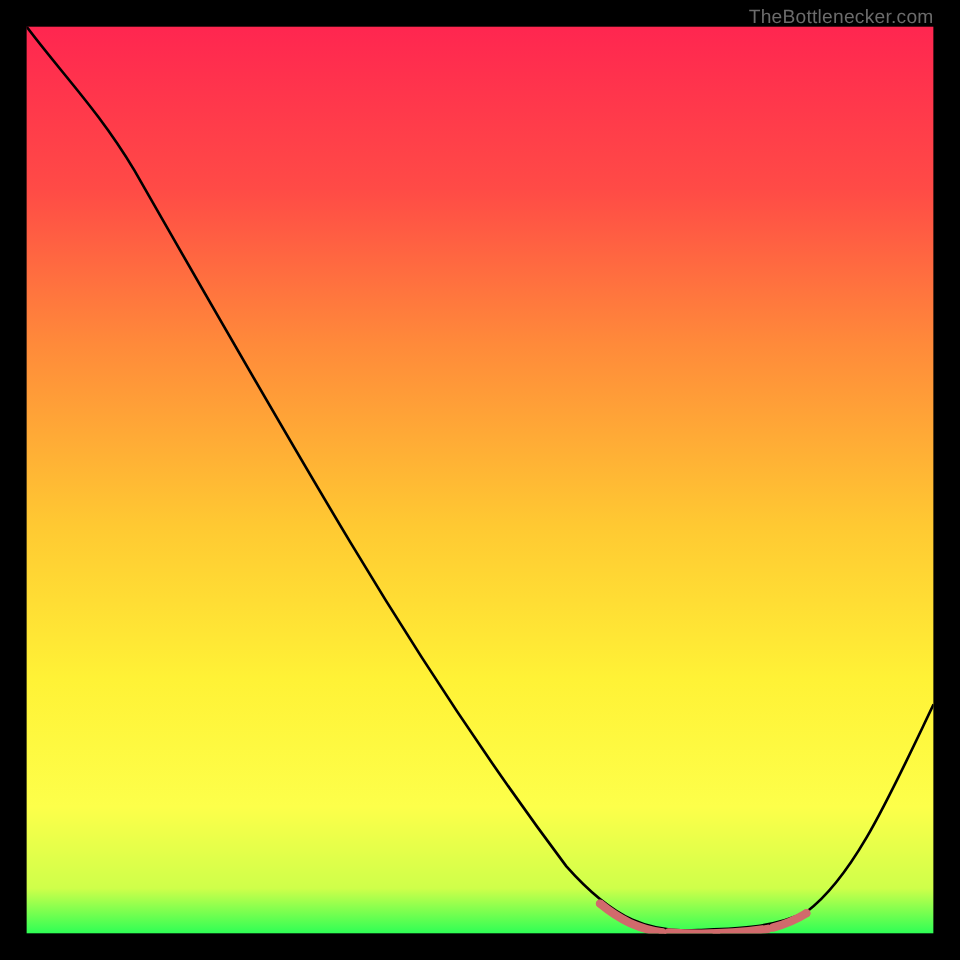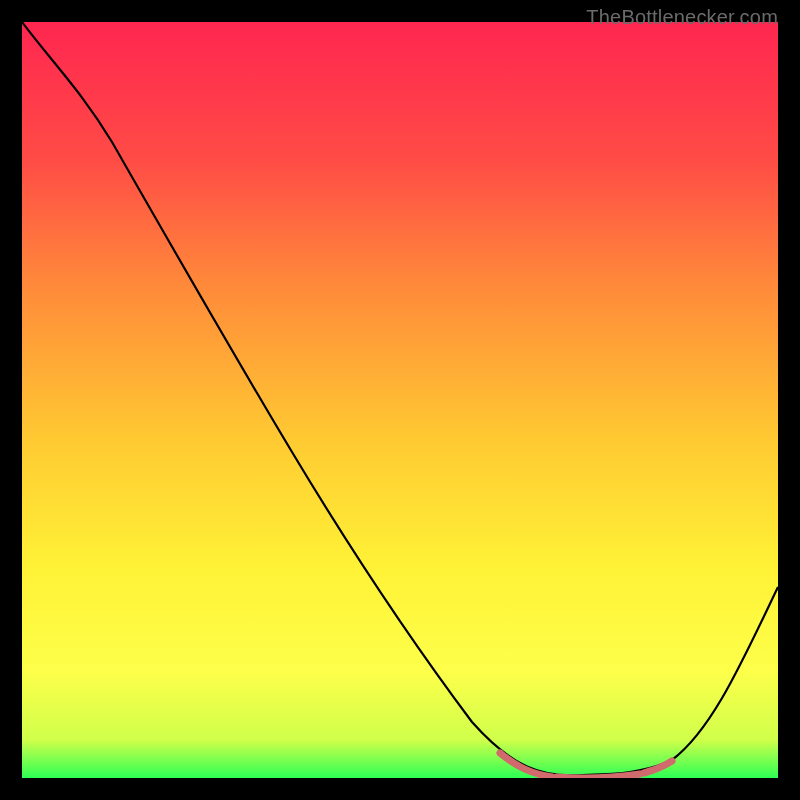--- a/index.html
+++ b/index.html
@@ -10,21 +10,21 @@
     height: 800px;
     overflow: hidden;
     position: relative;
     font-family: Arial, Helvetica, sans-serif;
   }
   .watermark {
     position: absolute;
     top: 6px;
     right: 22px;
     color: #6b6b6b;
-    font-size: 20px;
+    font-size: 16px;
     font-weight: normal;
     z-index: 10;
     letter-spacing: 0.2px;
   }
   .outer {
     position: absolute;
     left: 22px;
     top: 22px;
     width: 756px;
     height: 756px;

